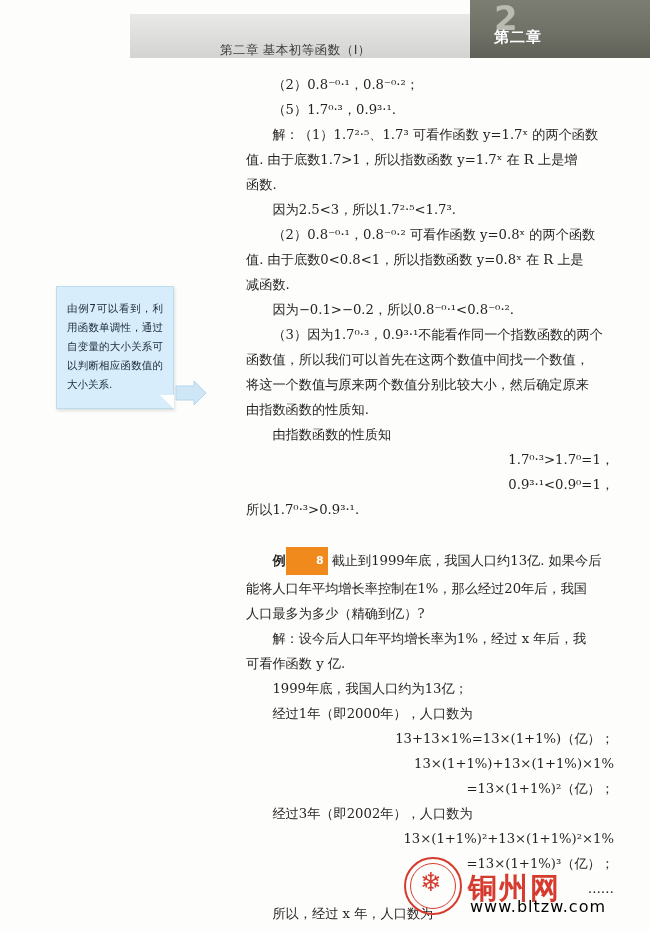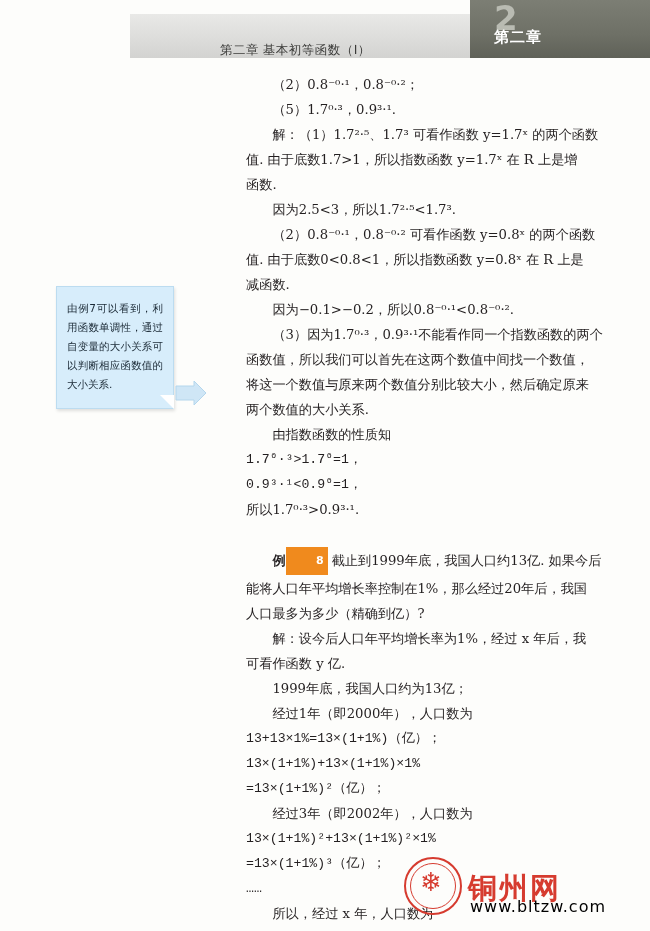--- a/index.html
+++ b/index.html
@@ -39,21 +39,21 @@
     font-family:"DejaVu Sans","Liberation Sans",sans-serif;
   }
   
   .content{
     position:absolute;left:246px;top:72px;width:368px;
     font-size:13.2px;line-height:25px;
     text-align:justify;
   }
   .content p{margin:0;}
   .indent{text-indent:2em;}
-  .center{text-align:left;text-indent:0;font-family:Liberation Mono, monospace;}
+  .center{text-align:right;text-indent:0;}
   .gap-lg{height:26px;}
   
   .ex-line{text-indent:2em;}
   .ex-badge{
     display:inline-block;background:#f08a1d;color:#fff;
     font-size:11px;font-weight:bold;
     padding:1px 4px 2px 4px;margin-right:4px;
     font-family:"DejaVu Sans","Liberation Sans",sans-serif;
     position:relative;top:-1px;
   }
@@ -139,21 +139,21 @@
   <p>值. 由于底数1.7&gt;1，所以指数函数 y=1.7ˣ 在 R 上是增</p>
   <p>函数.</p>
   <p class="indent">因为2.5&lt;3，所以1.7²·⁵&lt;1.7³.</p>
   <p class="indent">（2）0.8⁻⁰·¹，0.8⁻⁰·² 可看作函数 y=0.8ˣ 的两个函数</p>
   <p>值. 由于底数0&lt;0.8&lt;1，所以指数函数 y=0.8ˣ 在 R 上是</p>
   <p>减函数.</p>
   <p class="indent">因为−0.1&gt;−0.2，所以0.8⁻⁰·¹&lt;0.8⁻⁰·².</p>
   <p class="indent">（3）因为1.7⁰·³，0.9³·¹不能看作同一个指数函数的两个</p>
   <p>函数值，所以我们可以首先在这两个数值中间找一个数值，</p>
   <p>将这一个数值与原来两个数值分别比较大小，然后确定原来</p>
-  <p>两个数值的大小关系.</p>
+  <p>由指数函数的性质知.</p>
   <p class="indent">由指数函数的性质知</p>
   <p class="center">1.7⁰·³&gt;1.7⁰=1，</p>
   <p class="center">0.9³·¹&lt;0.9⁰=1，</p>
   <p>所以1.7⁰·³&gt;0.9³·¹.</p>
 
   <div class="gap-lg"></div>
 
   <p class="ex-line">
     <span class="ex-word">例</span><span class="ex-badge">8</span><span>截止到1999年底，我国人口约13亿. 如果今后</span>
   </p>

